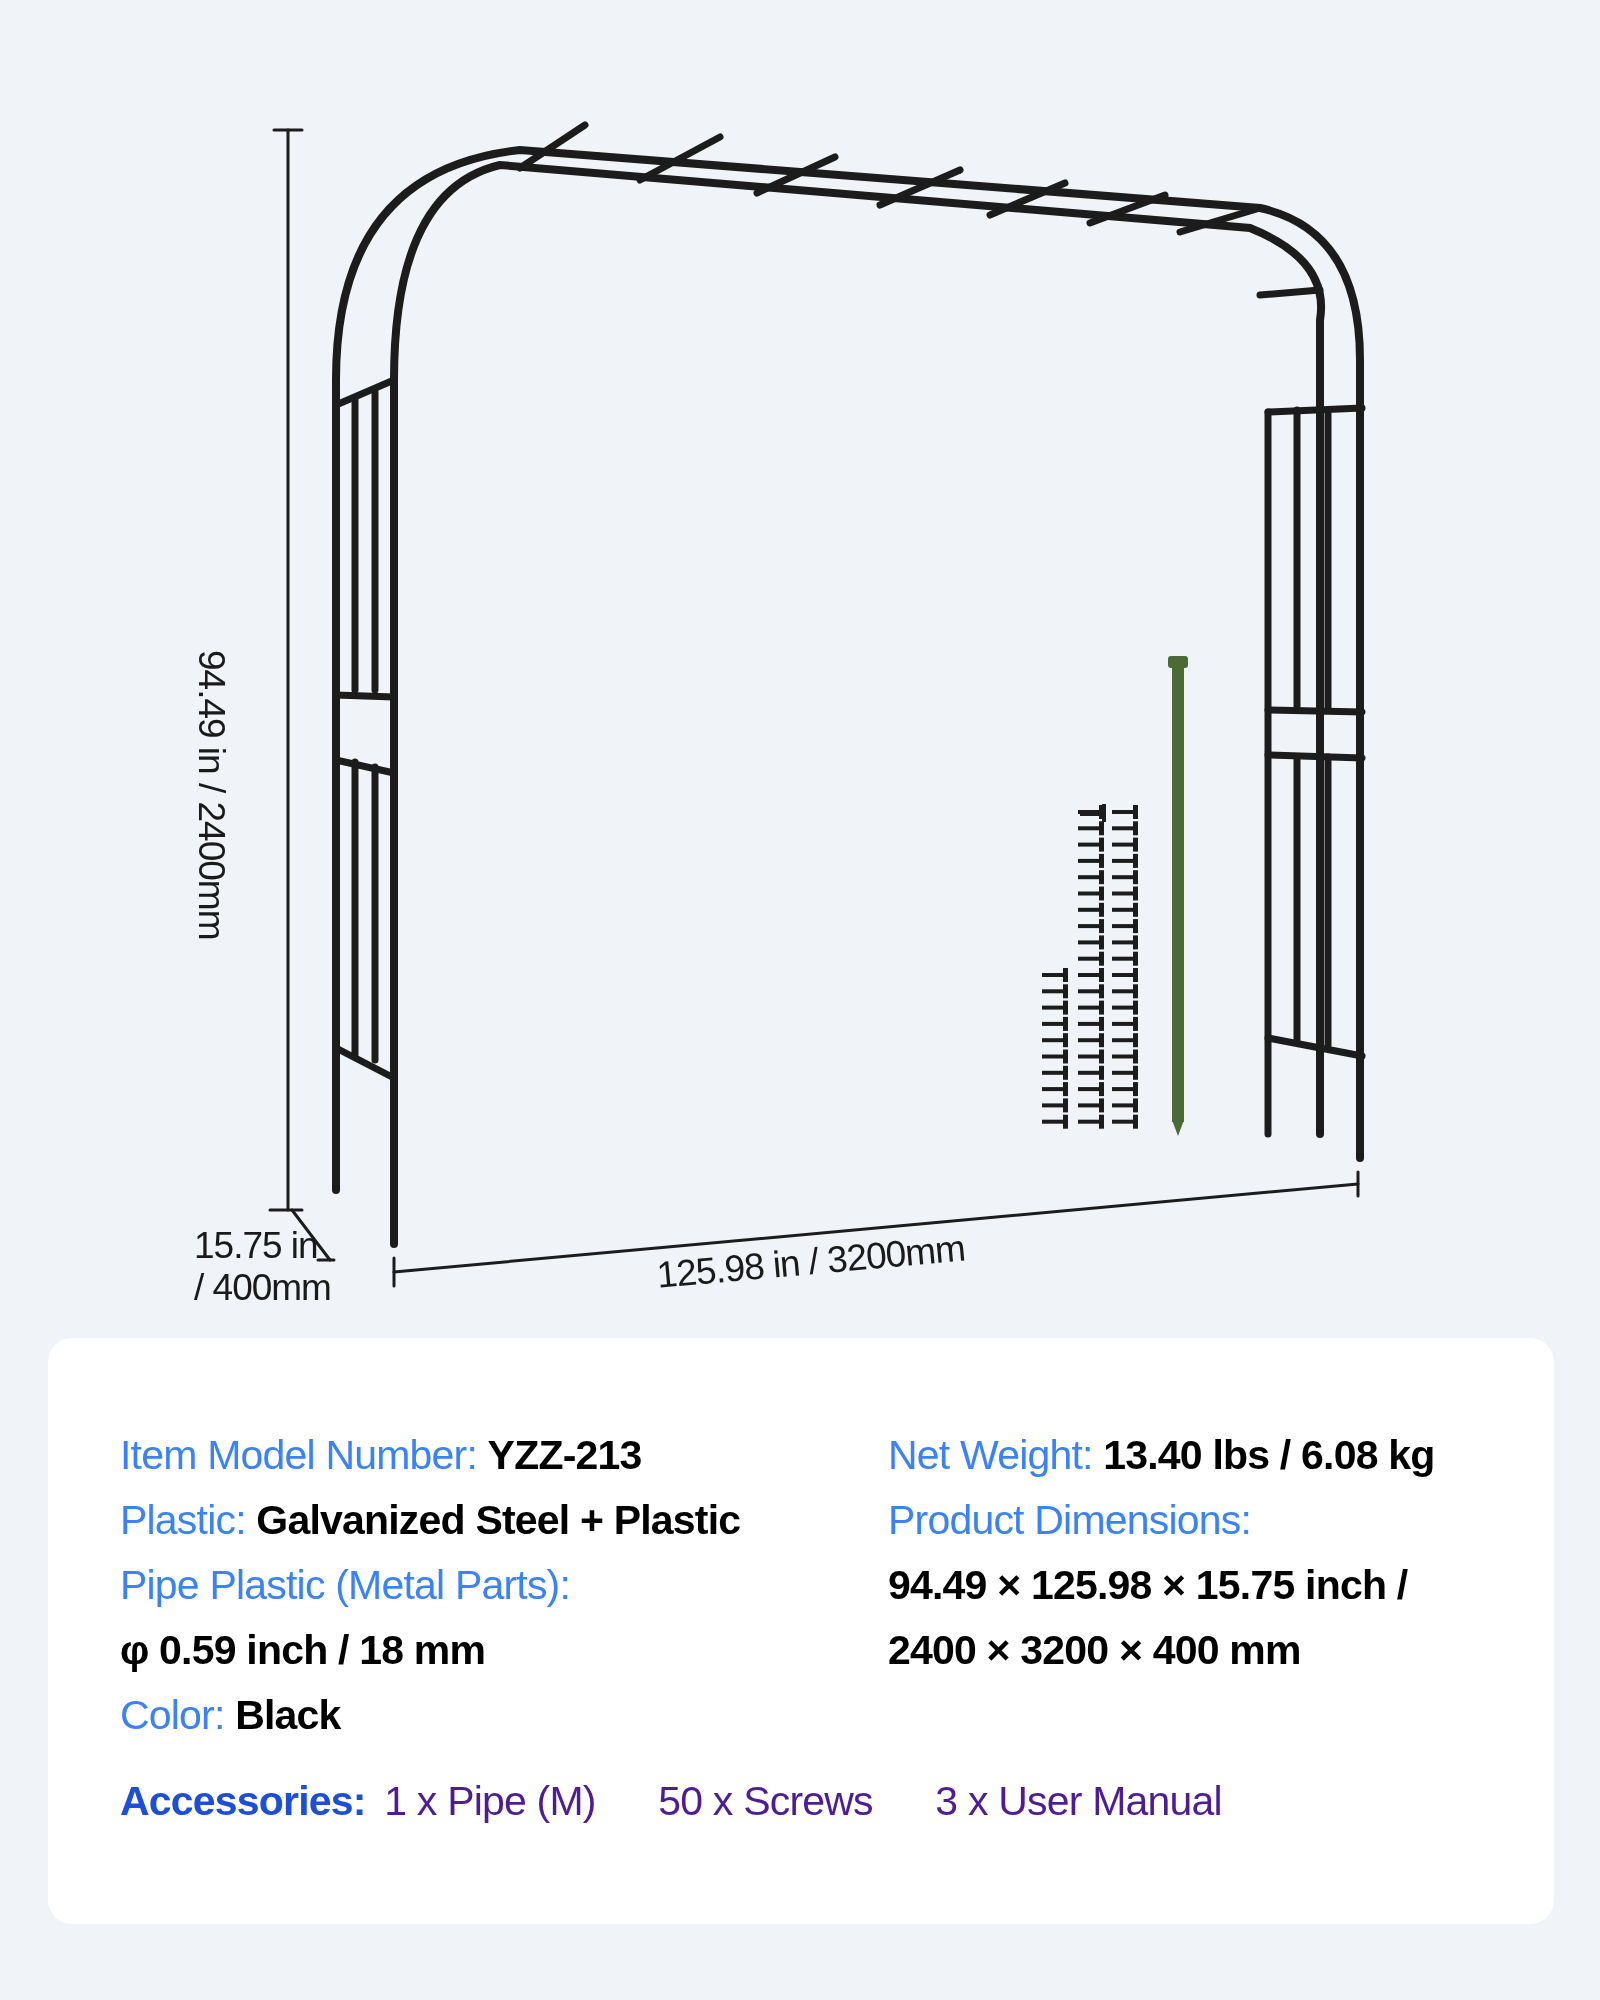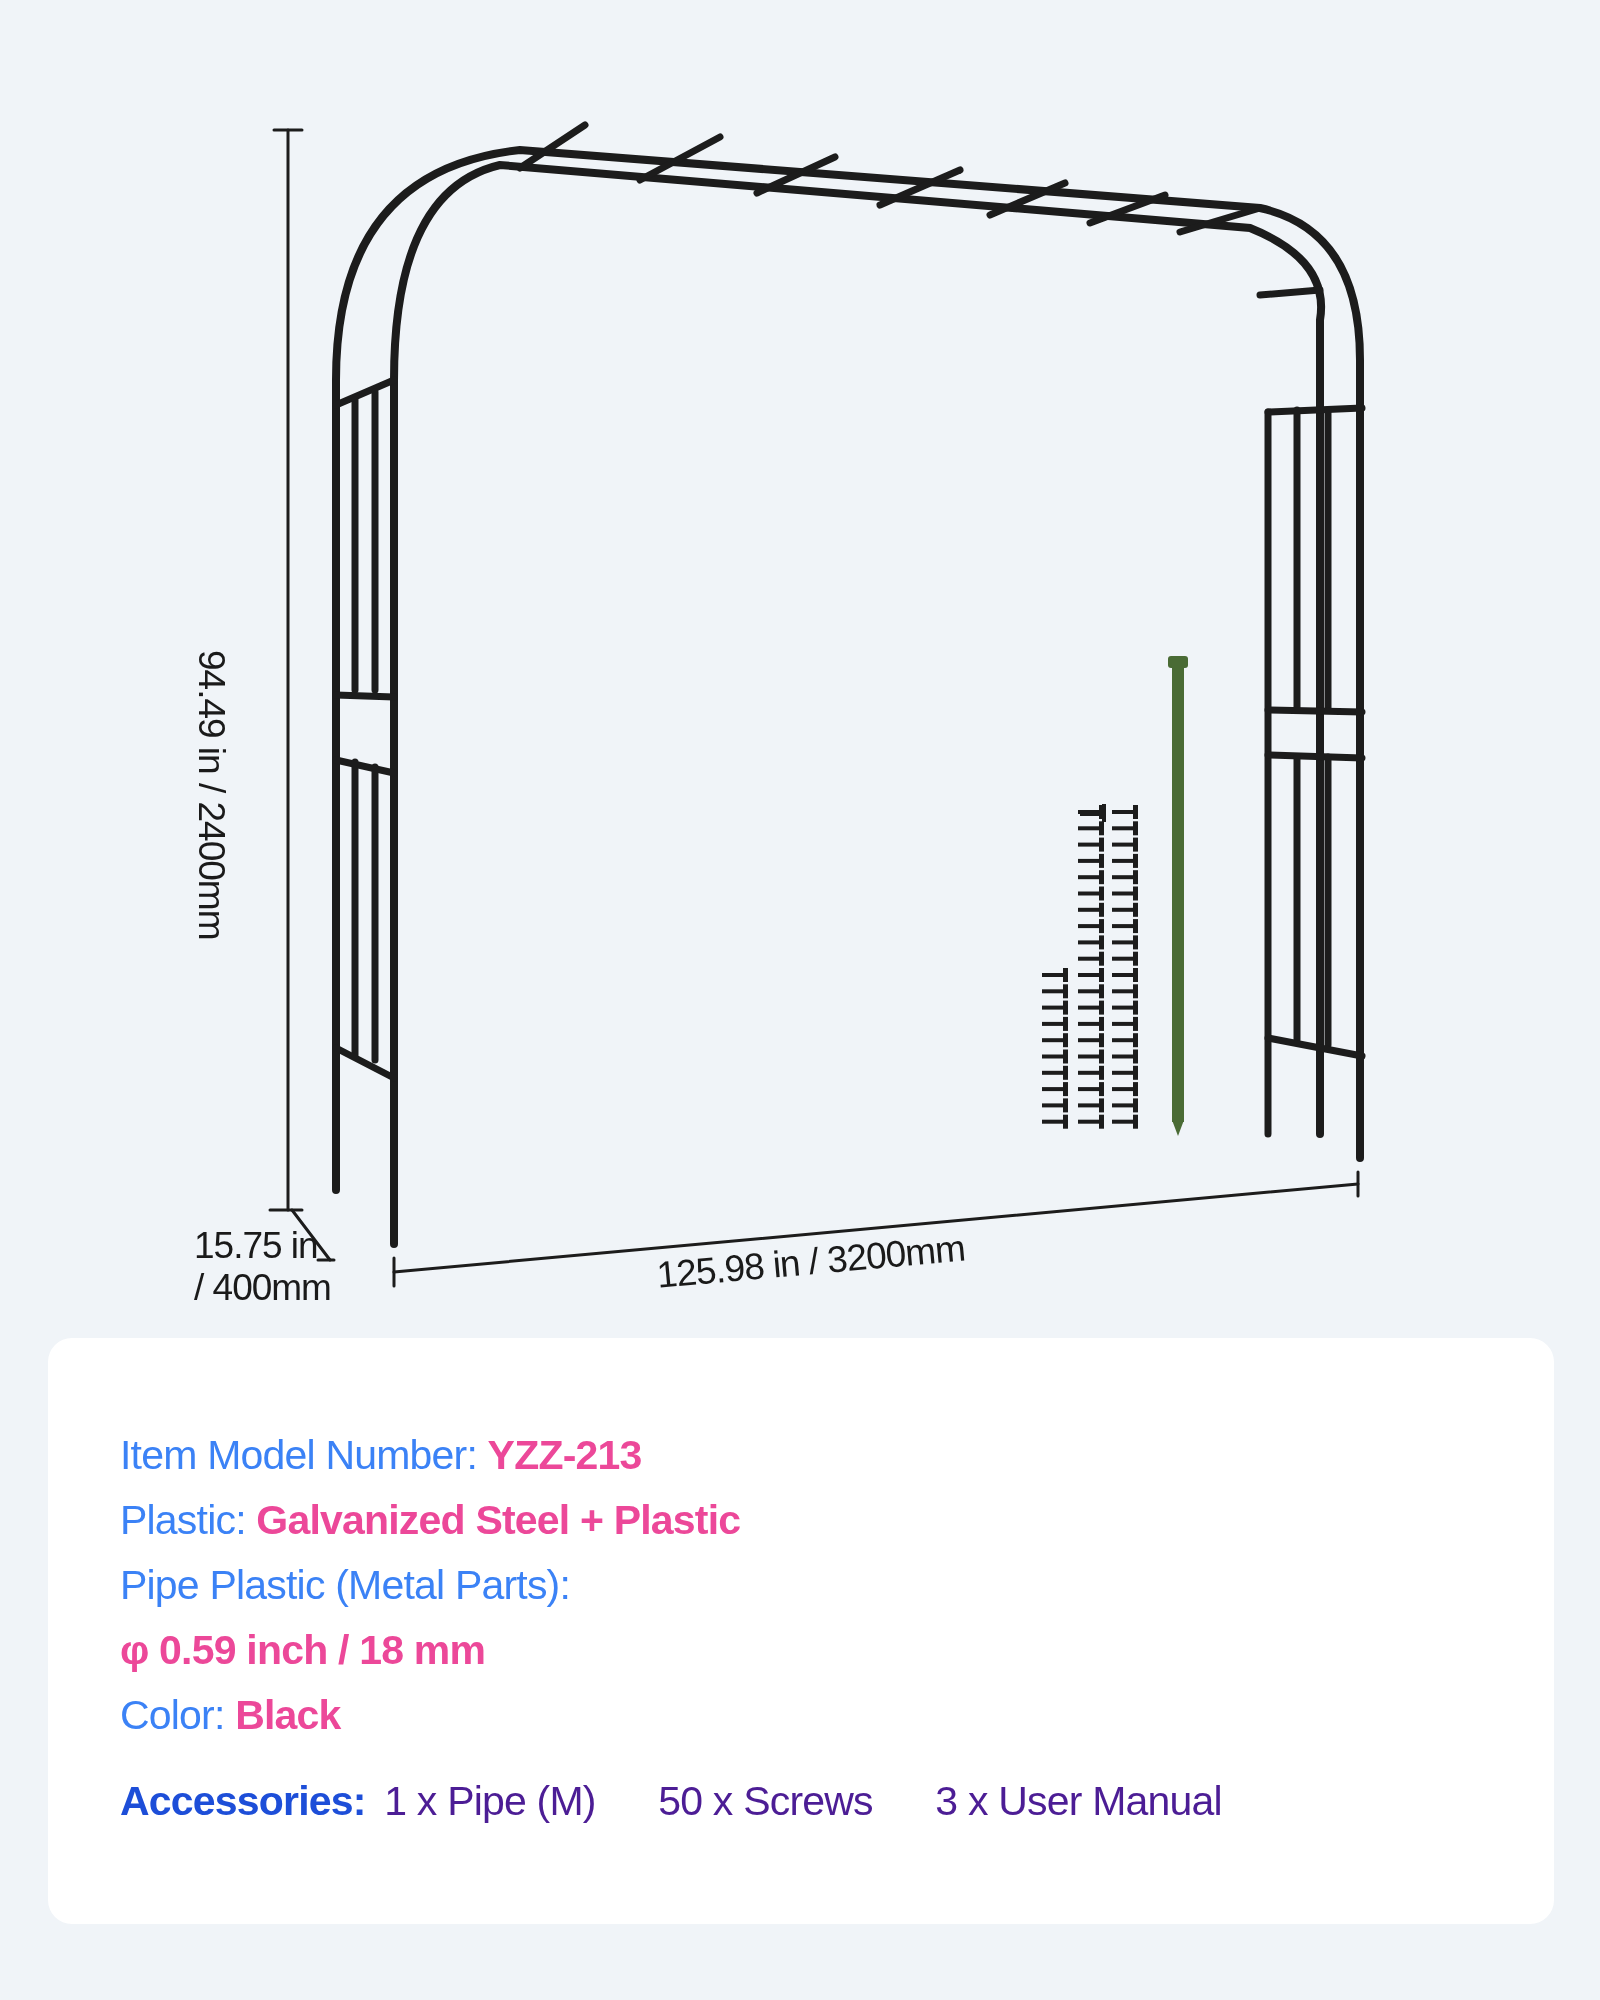--- a/index.html
+++ b/index.html
@@ -13,21 +13,21 @@
     .dim-depth { left:160px; top:1225px; line-height:42px;margin-left:34px; }
     .dim-width { left:655px; top:1255px; transform:rotate(-5.1deg); transform-origin:left top; }
     .card {
       position:absolute; left:48px; top:1338px; width:1506px; height:586px;
       background:#ffffff; border-radius:24px;
     }
     .spec-col { position:absolute; top:85px; font-size:41px; line-height:65px; letter-spacing:-0.8px; }
     .col-left { left:72px; }
     .col-right { left:840px; }
     .lbl { color:#3b82f6; }
-    .val { color:#ec4899; font-weight:bold; }
+    .val { color:#000000; font-weight:bold; }
     .acc-row { position:absolute; left:72px; top:440px; font-size:41px; letter-spacing:-0.8px; white-space:nowrap; }
     .acc-title { color:#1d4ed8; font-weight:bold; }
     .acc-item { color:#4c1d95; margin-left:8px; }
     .acc-gap { margin-left:52px; }
   </style>
 </head>
 <body>
 
 <div class="drawing">
   <svg width="1600" height="1340" viewBox="0 0 1600 1340">
@@ -218,20 +218,31 @@
     <div>
       <div class="lbl">Pipe Plastic (Metal Parts):</div>
       <div class="val">φ 0.59 inch / 18 mm</div>
     </div>
     <div>
       <span class="lbl">Color:</span>
       <span class="val">Black</span>
     </div>
   </div>
 
+  <div class="spec-col col-right">
+    <div>
+      <span class="lbl">Net Weight:</span>
+      <span class="val">13.40 lbs / 6.08 kg</span>
+    </div>
+    <div>
+      <div class="lbl">Product Dimensions:</div>
+      <div class="val">94.49 × 125.98 × 15.75 inch /</div>
+      <div class="val">2400 × 3200 × 400 mm</div>
+    </div>
+  </div>
 
   <div class="acc-row">
     <span class="acc-title">Accessories:</span>
     <span class="acc-item">1 x Pipe (M)</span>
     <span class="acc-item acc-gap">50 x Screws</span>
     <span class="acc-item acc-gap">3 x User Manual</span>
   </div>
 </div>
 
 </body></html>

